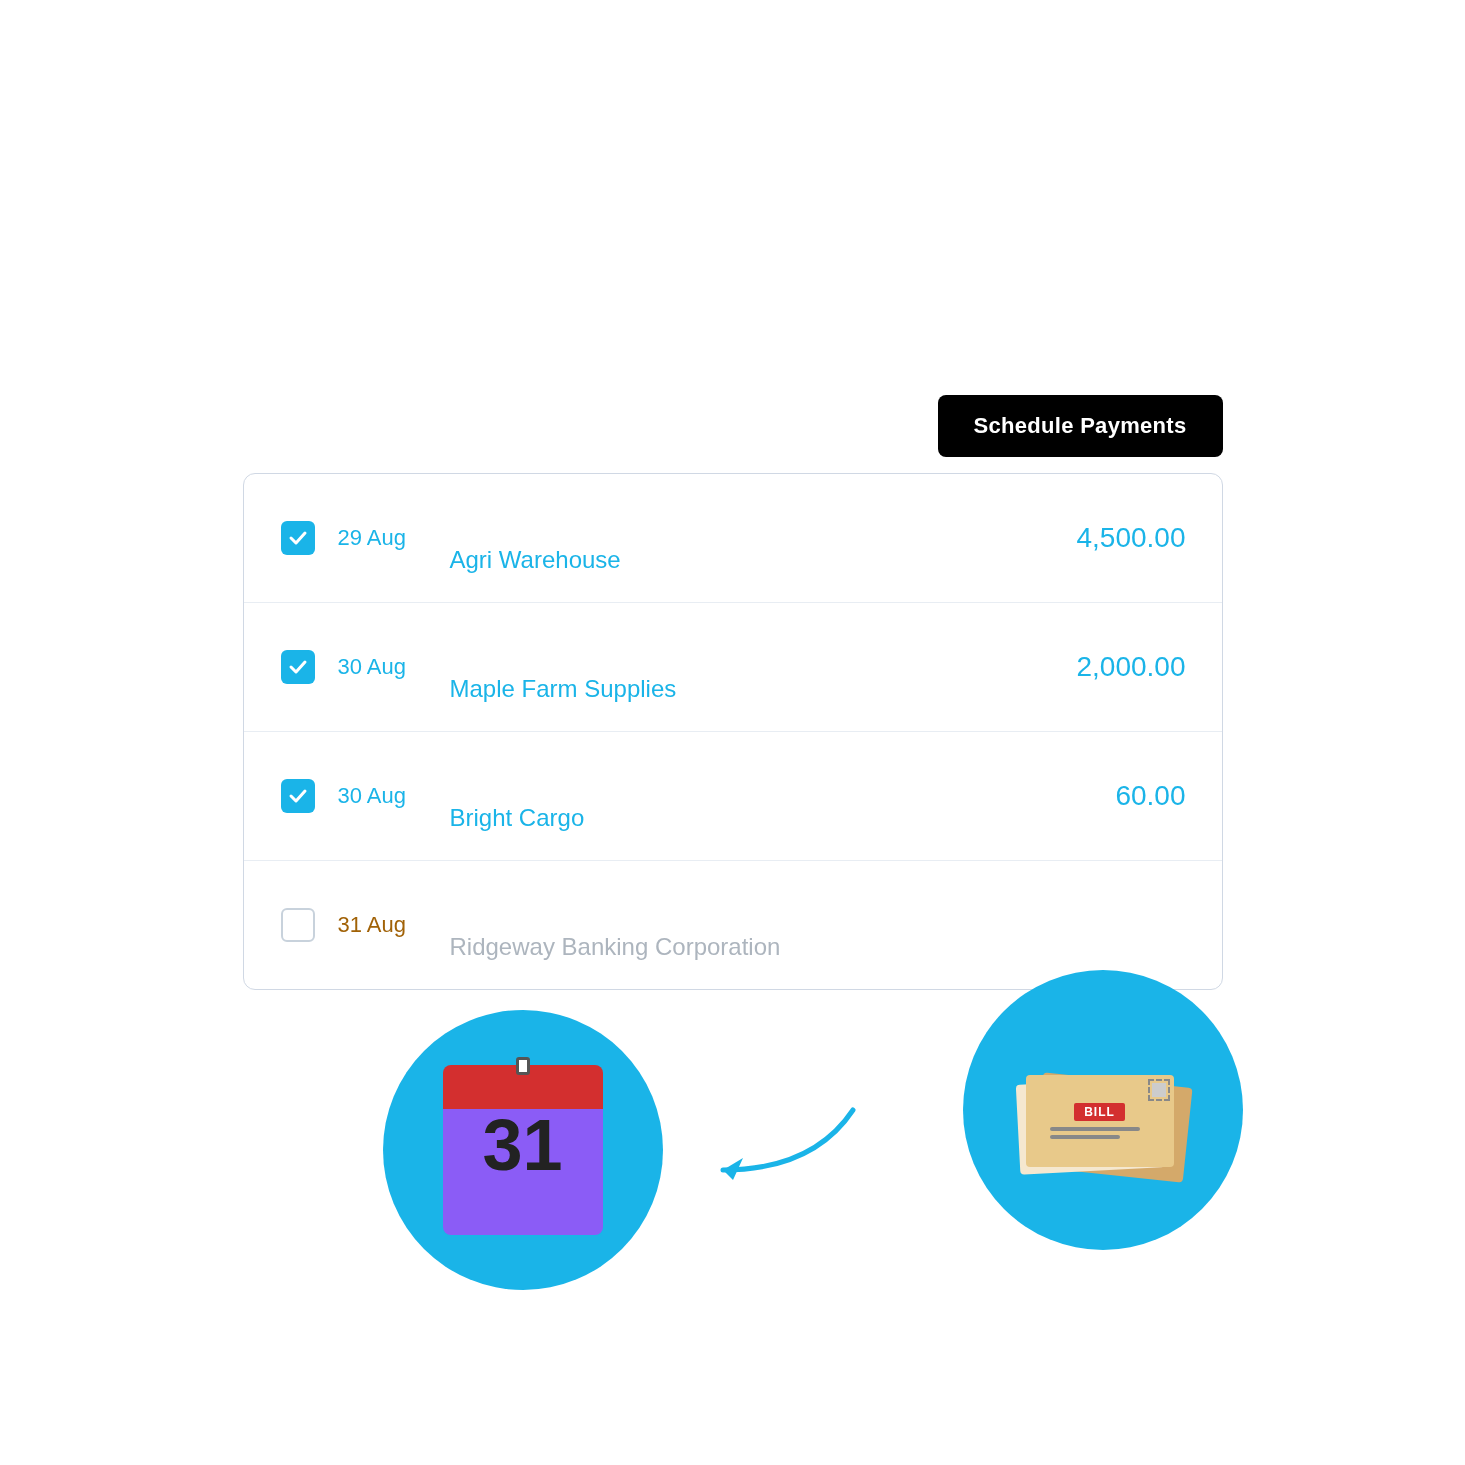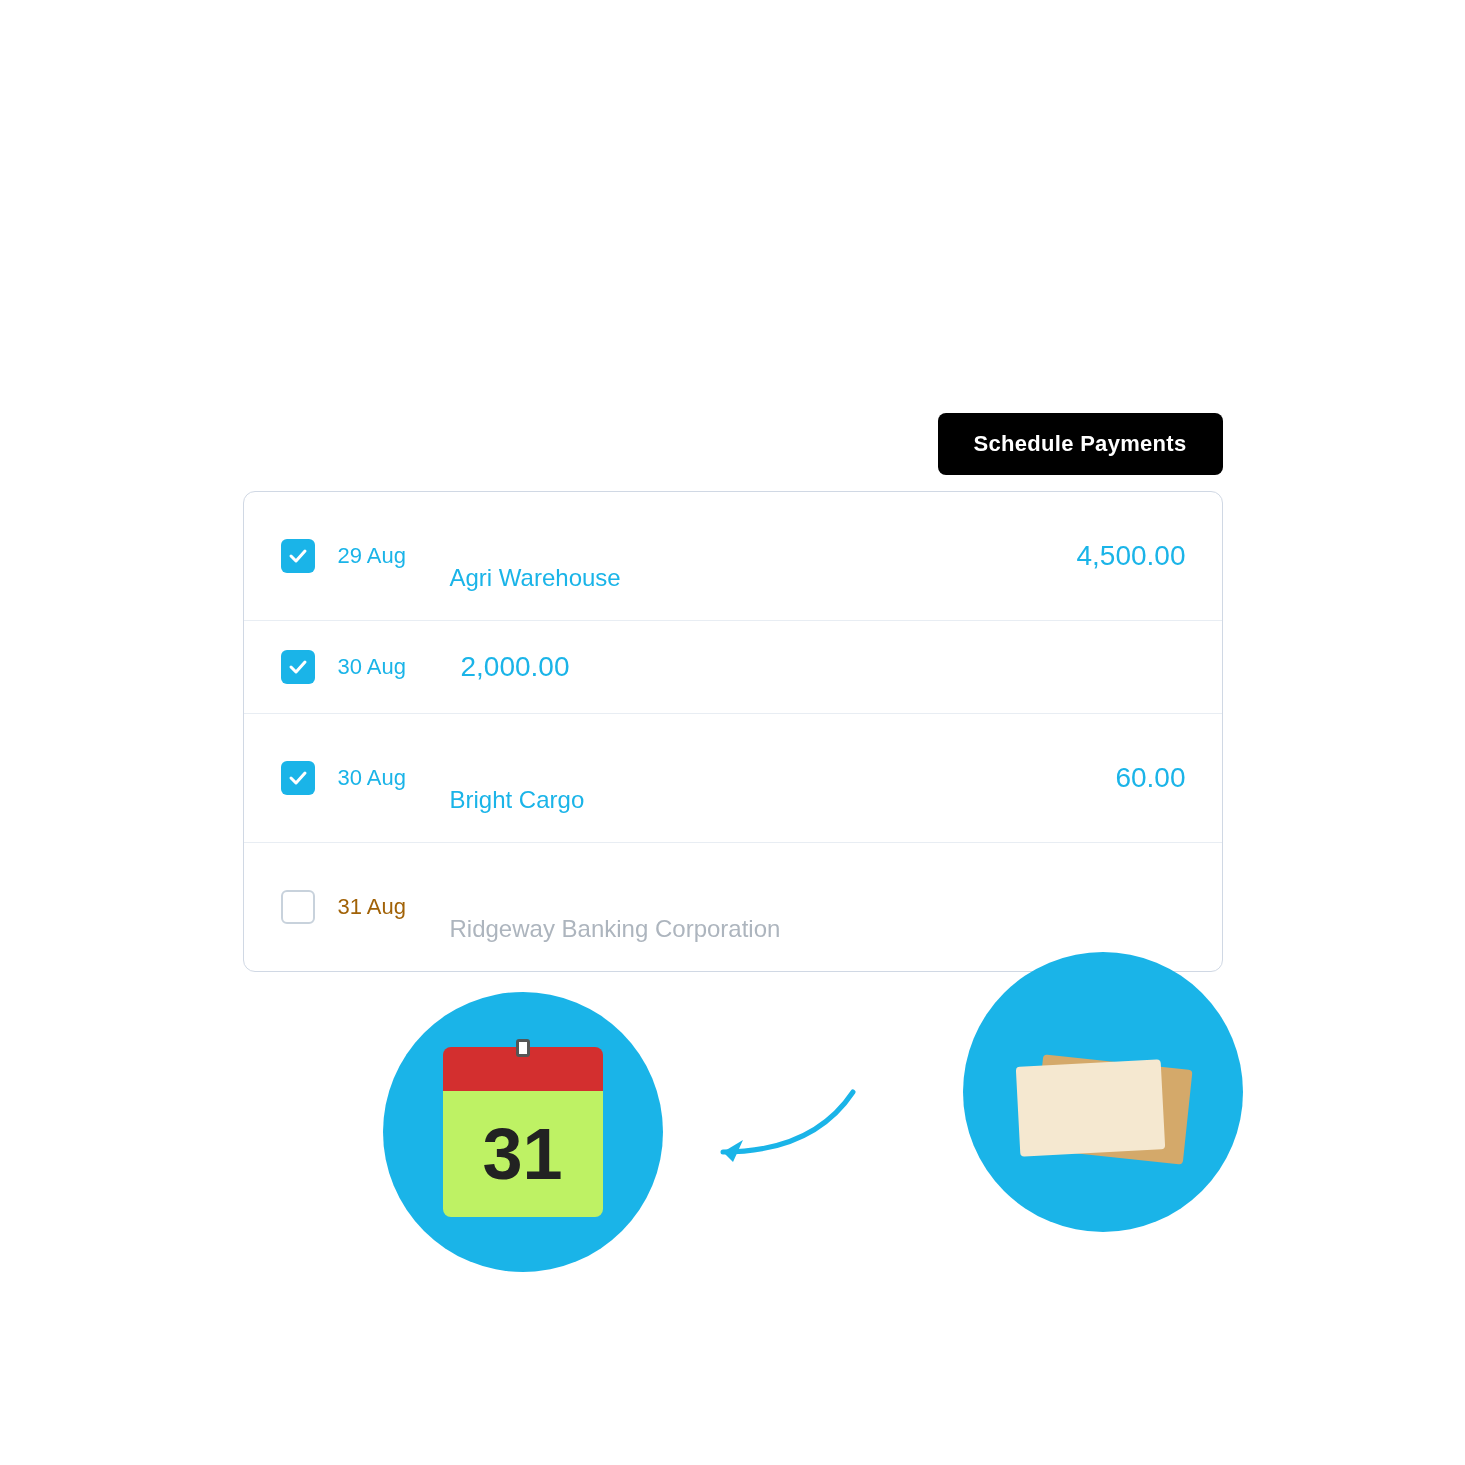--- a/index.html
+++ b/index.html
@@ -194,24 +194,24 @@
       width: 14px;
       height: 18px;
       border: 3px solid #555;
       border-radius: 3px;
       background: #fff;
     }
 
     .cal-body {
       width: 160px;
       height: 126px;
-      background: #bef264;
+      background: #8b5cf6;
       border-radius: 0 0 8px 8px;
       display: flex;
-      align-items: center;
+      align-items: flex-start;
       justify-content: center;
     }
 
     .cal-number {
       font-size: 72px;
       font-weight: 900;
       color: #222;
       line-height: 1;
     }
 
@@ -336,20 +336,21 @@
 
       <div class="payment-row">
         <div class="checkbox-wrap">
           <div class="checkbox-checked">
             <svg viewBox="0 0 20 20" fill="none" xmlns="http://www.w3.org/2000/svg">
               <polyline points="3,10 8,15 17,5" stroke="white" stroke-width="3" stroke-linecap="round" stroke-linejoin="round"></polyline>
             </svg>
           </div>
         </div>
         <span class="payment-date">30 Aug</span>
+        <span class="payment-name">Maple Farm Supplies</span>
         <span class="payment-amount">2,000.00</span>
       </div>
 
       <div class="payment-row">
         <div class="checkbox-wrap">
           <div class="checkbox-checked">
             <svg viewBox="0 0 20 20" fill="none" xmlns="http://www.w3.org/2000/svg">
               <polyline points="3,10 8,15 17,5" stroke="white" stroke-width="3" stroke-linecap="round" stroke-linejoin="round"></polyline>
             </svg>
           </div>
@@ -388,17 +389,27 @@
       </svg>
     </div>
 
     <div class="circle-bills">
       <div class="bills-wrap">
 
         <div class="bill-envelope bill-back"></div>
 
         <div class="bill-envelope bill-mid"></div>
 
+        <div class="bill-envelope bill-front">
+          <span class="bill-label">BILL</span>
+          <div class="bill-lines">
+            <div class="bill-line" style="width:90px"></div>
+            <div class="bill-line" style="width:70px"></div>
+          </div>
+          <div class="bill-stamp">
+            <div class="bill-stamp-inner"></div>
+          </div>
+        </div>
       </div>
     </div>
 
   </div>
 </div>
 
 </body></html>

